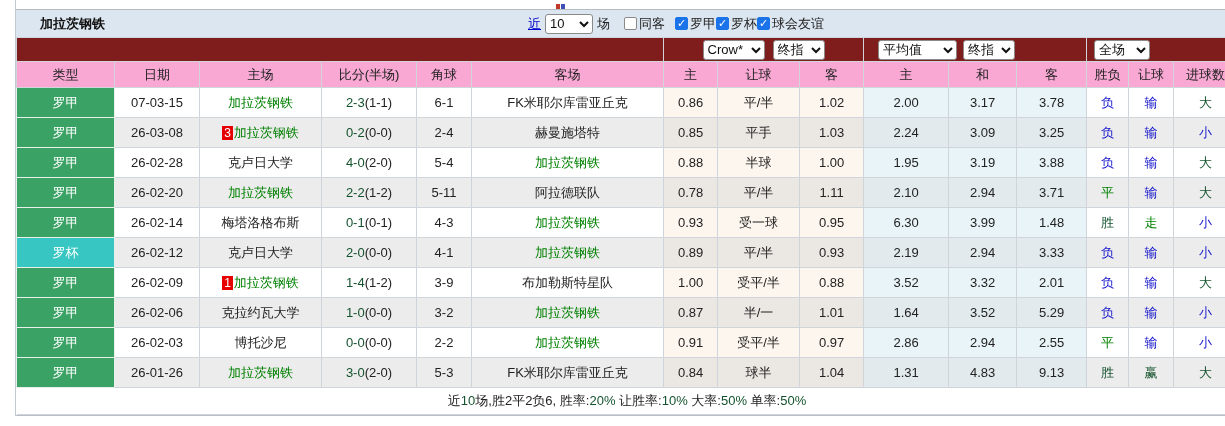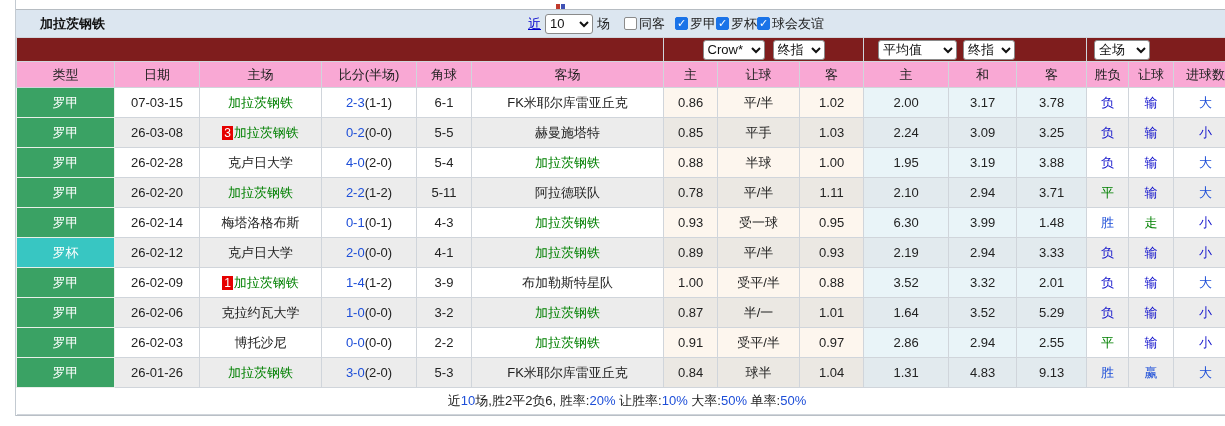--- a/index.html
+++ b/index.html
@@ -45,21 +45,21 @@
   tr.even td.asian { background:#ebe8e3; }
   tr.odd td.euro { background:#e9f4f8; }
   tr.even td.euro { background:#e2eaee; }
   td.league-cell { color:#fff; }
   td.league-green, tr.odd td.league-green, tr.even td.league-green { background:#3aa264; border-color:#e9efe9; }
   td.league-cyan,  tr.odd td.league-cyan,  tr.even td.league-cyan  { background:#38c6c2; border-color:#e9efe9; }
   .tname { color:#222; cursor:pointer; }
   .tname.self { color:#008000; }
   .rank { display:none; background:#e60000; color:#fff; padding:0 2px; margin-right:1px; font-size:12px; }
   .rank.show { display:inline-block; }
-  .c-red { color:#1d4ed8; }
+  .c-red { color:#14532d; }
   .c-blue { color:#1414cc; }
   .c-green { color:#008000; }
   .half { color:#222; }
 
   tfoot td { height:27px; background:#fff; border:1px solid #d0d5db; border-left:none; border-right:none; }
   .panel { border-bottom:1px solid #b9bfc6; }
 </style>
 </head>
 <body>
 
@@ -175,21 +175,21 @@
   </tr>
             <tr class="even">
     <td class="league-cell league-green">罗甲</td>
     <td>26-03-08</td>
     <td class="home">
       <span class="rank show">3</span><span class="tname self">加拉茨钢铁</span>
     </td>
     <td>
       <span class="c-red">0-2</span><span class="half">(0-0)</span>
     </td>
-    <td>5-5</td>
+    <td>2-4</td>
     <td class="away">
       <span class="tname">赫曼施塔特</span>
     </td>
     <td class="asian">0.85</td>
     <td class="asian">平手</td>
     <td class="asian">1.03</td>
     <td class="euro">2.24</td>
     <td class="euro">3.09</td>
     <td class="euro">3.25</td>
     <td class="res-outcome c-blue">负</td>

